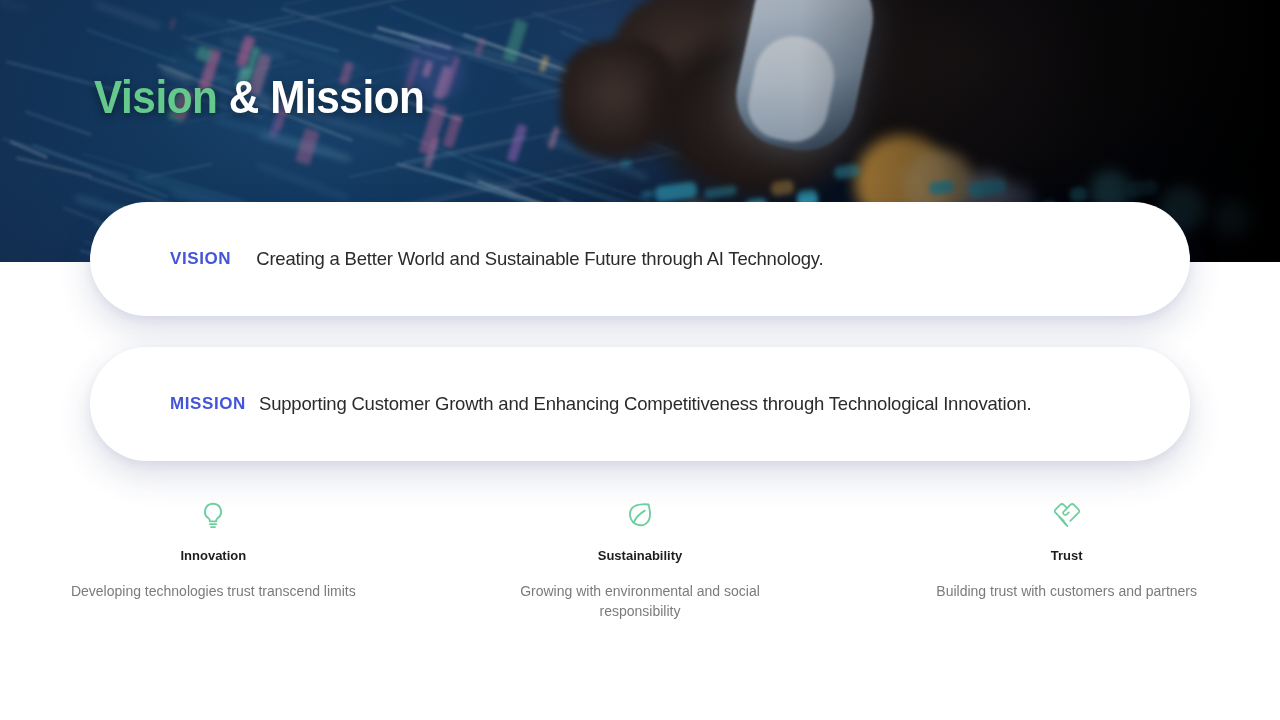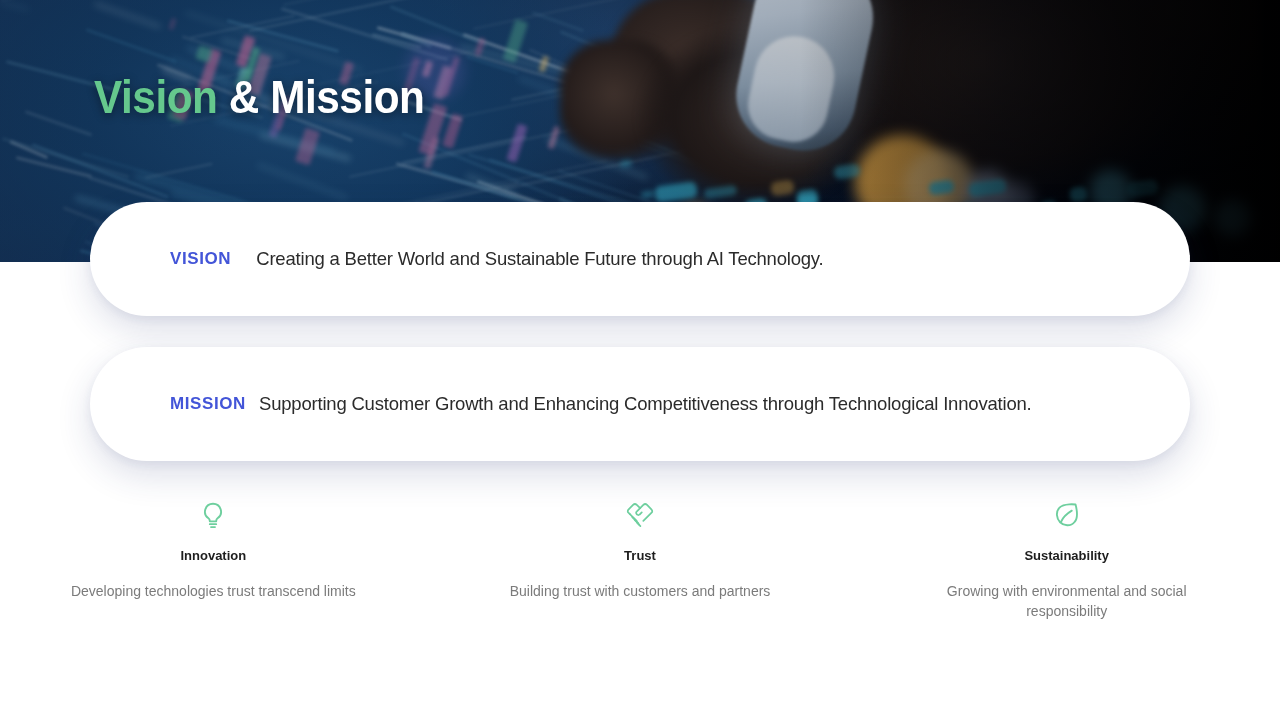--- a/index.html
+++ b/index.html
@@ -344,36 +344,36 @@
       <svg class="feature-icon" viewBox="0 0 24 24" fill="none" stroke="#6ecf9e" stroke-width="1.4" stroke-linecap="round" stroke-linejoin="round">
         <path d="M12 2.8a6 6 0 0 0-3.4 10.95c.62.45.98 1.16.98 1.92v.33h4.84v-.33c0-.76.36-1.47.98-1.92A6 6 0 0 0 12 2.8z"></path>
         <line x1="9.6" y1="18.1" x2="14.4" y2="18.1"></line>
         <line x1="10.5" y1="20.3" x2="13.5" y2="20.3"></line>
       </svg>
       <div class="feature-title">Innovation</div>
       <div class="feature-desc">Developing technologies trust transcend limits</div>
     </div>
 
     <div class="feature">
+      <svg class="feature-icon" viewBox="0 0 24 24" fill="none" stroke="#6ecf9e" stroke-width="1.4" stroke-linecap="round" stroke-linejoin="round">
+        <path d="M18.4 3.4c0 0-8.6-1.1-12 2.3-3.1 3.1-2.2 8.4.4 11 2.6 2.6 7.9 3.5 11-.4 3.4-3.4 .6-12.9 .6-12.9z"></path>
+        <path d="M7.4 16.6c1.4-3.4 4.2-6.2 8.2-8.6"></path>
+      </svg>
+      <div class="feature-title">Sustainability</div>
+      <div class="feature-desc">Growing with environmental and social responsibility</div>
+    </div>
+
+    <div class="feature">
       <svg class="feature-icon" viewBox="0 0 24 24" fill="none" stroke="#6ecf9e" stroke-width="1.3" stroke-linecap="round" stroke-linejoin="round">
         <path d="M12.1 6.1 9.6 3.7a2 2 0 0 0-2.8 0L3.3 7.2a1.6 1.6 0 0 0 0 2.3l1.1 1.1"></path>
         <path d="M12.1 6.1l2.4-2.4a2 2 0 0 1 2.8 0l3.4 3.5a1.6 1.6 0 0 1 0 2.3l-6.2 6.2"></path>
         <path d="M4.4 10.6l5.1 5.1"></path>
         <path d="M6.2 12.8l4.3 4.3"></path>
         <path d="M8 15l3.4 3.4"></path>
         <path d="M9.9 17.2l2.4 2.4"></path>
         <path d="M12.1 6.1l-2.6 2.6a1.3 1.3 0 0 0 0 1.9l.3.3a1.3 1.3 0 0 0 1.9 0l1.6-1.6"></path>
       </svg>
       <div class="feature-title">Trust</div>
       <div class="feature-desc">Building trust with customers and partners</div>
     </div>
 
-    <div class="feature">
-      <svg class="feature-icon" viewBox="0 0 24 24" fill="none" stroke="#6ecf9e" stroke-width="1.4" stroke-linecap="round" stroke-linejoin="round">
-        <path d="M18.4 3.4c0 0-8.6-1.1-12 2.3-3.1 3.1-2.2 8.4.4 11 2.6 2.6 7.9 3.5 11-.4 3.4-3.4 .6-12.9 .6-12.9z"></path>
-        <path d="M7.4 16.6c1.4-3.4 4.2-6.2 8.2-8.6"></path>
-      </svg>
-      <div class="feature-title">Sustainability</div>
-      <div class="feature-desc">Growing with environmental and social responsibility</div>
-    </div>
-
   </div>
 </div>
 
 </body></html>

